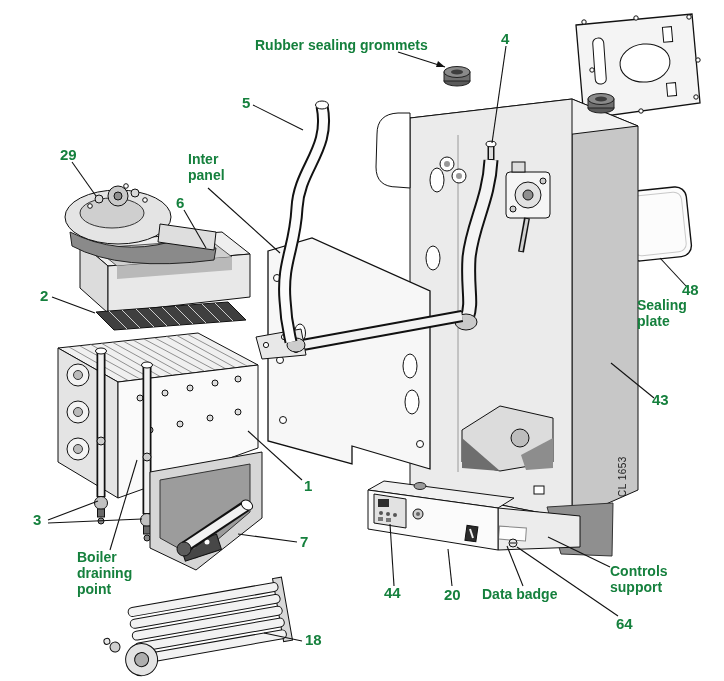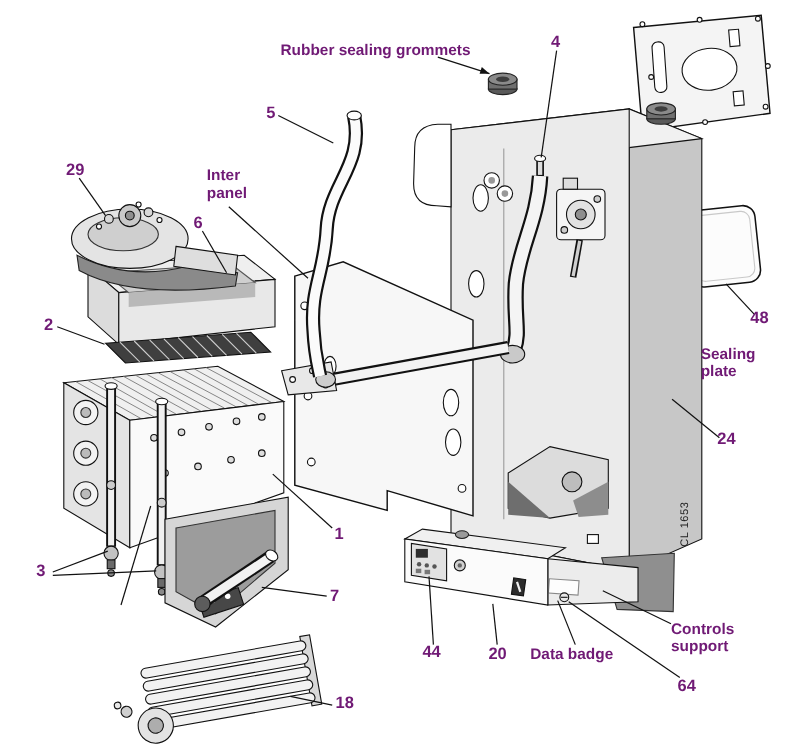--- a/index.html
+++ b/index.html
@@ -2,21 +2,21 @@
 <html><head>
 <meta charset="utf-8">
 <style>
   html,body{margin:0;padding:0;background:#fff;}
   .stage{
     position:relative;width:724px;height:681px;background:#ffffff;
     font-family:"Liberation Sans",sans-serif;overflow:hidden;
   }
   .stage svg{position:absolute;left:0;top:0;}
   .callout{
-    position:absolute;font-weight:bold;font-size:14px;color:#701a75;
+    position:absolute;font-weight:bold;font-size:14px;color:#15803d;
     white-space:pre-line;line-height:1.15;
   }
   .callout.num{font-size:15px;}
   .code{
     position:absolute;font-size:10px;color:#222;letter-spacing:.5px;
     transform:rotate(-90deg);transform-origin:0 0;white-space:nowrap;
   }
 </style>
 </head>
 <body>
@@ -301,26 +301,29 @@
 
   <div class="callout" style="left:255px;top:37px">Rubber sealing grommets</div>
   <div class="callout num" style="left:501px;top:30px">4</div>
   <div class="callout num" style="left:242px;top:94px">5</div>
   <div class="callout num" style="left:60px;top:146px">29</div>
   <div class="callout" style="left:188px;top:151px">Inter
 panel</div>
   <div class="callout num" style="left:176px;top:194px">6</div>
   <div class="callout num" style="left:40px;top:287px">2</div>
   <div class="callout num" style="left:682px;top:281px">48</div>
-  <div class="callout" style="left:637px;top:313px">Sealing
+  <div class="callout" style="left:637px;top:297px">Sealing
 plate</div>
-  <div class="callout num" style="left:652px;top:391px">24</div>
+  <div class="callout num" style="left:652px;top:391px">43</div>
   <div class="callout num" style="left:304px;top:477px">1</div>
   <div class="callout num" style="left:33px;top:511px">3</div>
   <div class="callout num" style="left:300px;top:533px">7</div>
+  <div class="callout" style="left:77px;top:549px">Boiler
+draining
+point</div>
   <div class="callout num" style="left:305px;top:631px">18</div>
   <div class="callout num" style="left:384px;top:584px">44</div>
   <div class="callout num" style="left:444px;top:586px">20</div>
   <div class="callout" style="left:482px;top:586px">Data badge</div>
   <div class="callout" style="left:610px;top:563px">Controls
 support</div>
   <div class="callout num" style="left:616px;top:615px">64</div>
   <div class="code" style="left:617px;top:497px">CL 1653</div>
 
 </div>

